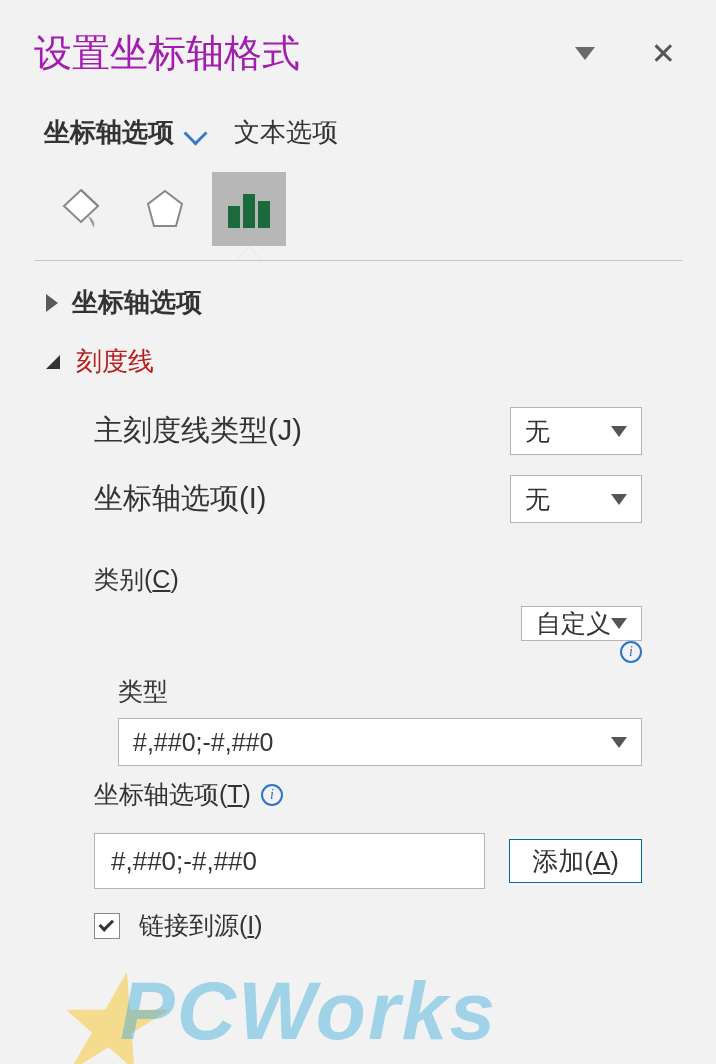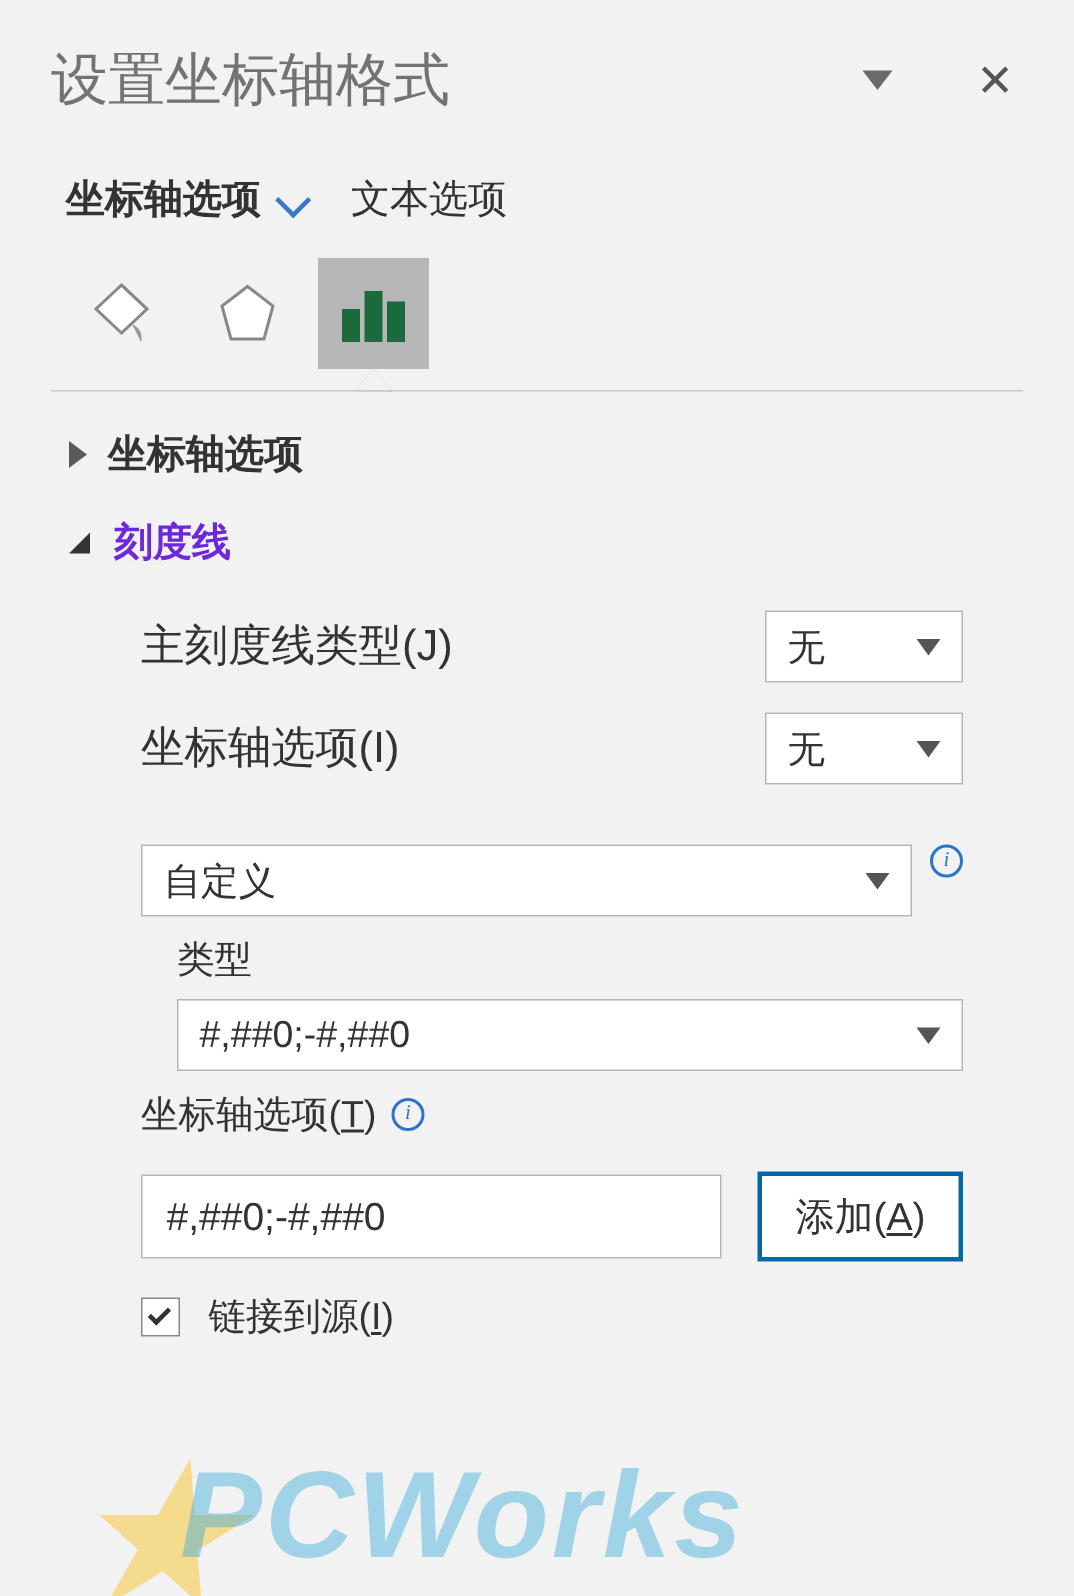--- a/index.html
+++ b/index.html
@@ -13,21 +13,21 @@
     position: relative;
   }
   .pane { padding: 28px 34px 0 34px; }
   .header-row {
     display: flex;
     align-items: center;
     justify-content: space-between;
     margin-bottom: 36px;
   }
   .title {
-    color: #737373;
+    color: #a21caf;
     font-size: 38px;
     font-weight: 400;
   }
   .hdr-ctrls { display: flex; align-items: center; gap: 56px; padding-right: 6px; }
   .tri-down {
     width: 0; height: 0;
     border-left: 10px solid transparent;
     border-right: 10px solid transparent;
     border-top: 13px solid #6a6a6a;
     cursor: pointer;
@@ -91,21 +91,21 @@
   }
   .tri-arrow.open-tr {
     width:0;height:0;
     border:none;
     border-left:14px solid transparent;
     border-bottom:14px solid #333;
     transform: rotate(0deg);
     margin-right:2px;
   }
   .sec-title { font-size: 26px; color: #333; font-weight:700; }
-  .sec-title.green { color: #6d28d9; font-weight:700; }
+  .sec-title.green { color: #b91c1c; font-weight:400; }
 
   .row { display:flex; align-items:center; justify-content:space-between; padding: 10px 40px 10px 48px; }
   .lbl { font-size: 29px; color:#333; }
   .under { text-decoration: underline; }
 
   .select {
     display:flex; align-items:center; justify-content:space-between;
     background:#fff; border:1px solid #b5b5b5;
     height: 48px;
     padding: 0 14px;
@@ -120,35 +120,35 @@
     border-right:8px solid transparent;
     border-top:11px solid #555;
   }
 
   .field-block { padding: 6px 40px 6px 48px; }
   .field-label { font-size: 25px; color:#333; margin-bottom: 10px; display:flex; align-items:center; gap:10px; }
   .info-i {
     display:inline-flex; width:22px;height:22px;border:2px solid #2b74c9;border-radius:50%;
     color:#2b74c9; font-size:14px; align-items:center; justify-content:center; font-style:italic; font-family: Georgia, serif;
   }
-  .wide-row { display:flex; align-items:flex-start; gap:12px; }
+  .wide-row { display:flex; align-items:flex-end; gap:0;flex-direction:column; }
   .select.wide { flex:1; }
   .indent { padding-left: 72px; }
 
   .input-btn-row { display:flex; align-items:center; gap: 24px; padding: 6px 40px 6px 48px; }
   .text-input {
     flex:1;
     background:#fff; border:1px solid #b5b5b5;
     height: 56px; padding: 0 16px;
     font-size: 26px; color:#333;
     font-family: inherit;
   }
   .btn {
-    background:#fff; border:3px solid #0369a1;
-    height: 60px; padding: 0 22px;
+    background:#fff; border:1px solid #0369a1;
+    height: 44px; padding: 0 22px;
     font-size: 26px; color:#333;
     cursor:pointer;
   }
   .chk-row { display:flex; align-items:center; gap: 19px; padding: 14px 0 0 48px; font-size:25px; }
   .checkbox {
     width:26px;height:26px; border:1.5px solid #888; background:#fff;
     display:flex;align-items:center;justify-content:center; cursor:pointer;
   }
   .checkmark {
     width:14px;height:8px; border-left:3px solid #333; border-bottom:3px solid #333;
@@ -245,20 +245,25 @@
       <div class="select small">
         <span>无</span>
         <span class="sel-arrow"></span>
       </div>
     </div>
   </div>
 
   <div class="section">
 
     <div class="field-block">
+      <div class="field-label">
+        <span>
+          <span>类别(</span><span class="under">C</span><span>)</span>
+        </span>
+      </div>
       <div class="wide-row">
         <div class="select wide">
           <span>自定义</span>
           <span class="sel-arrow"></span>
         </div>
         <span class="info-i">i</span>
       </div>
     </div>
 
     <div class="field-block indent">

